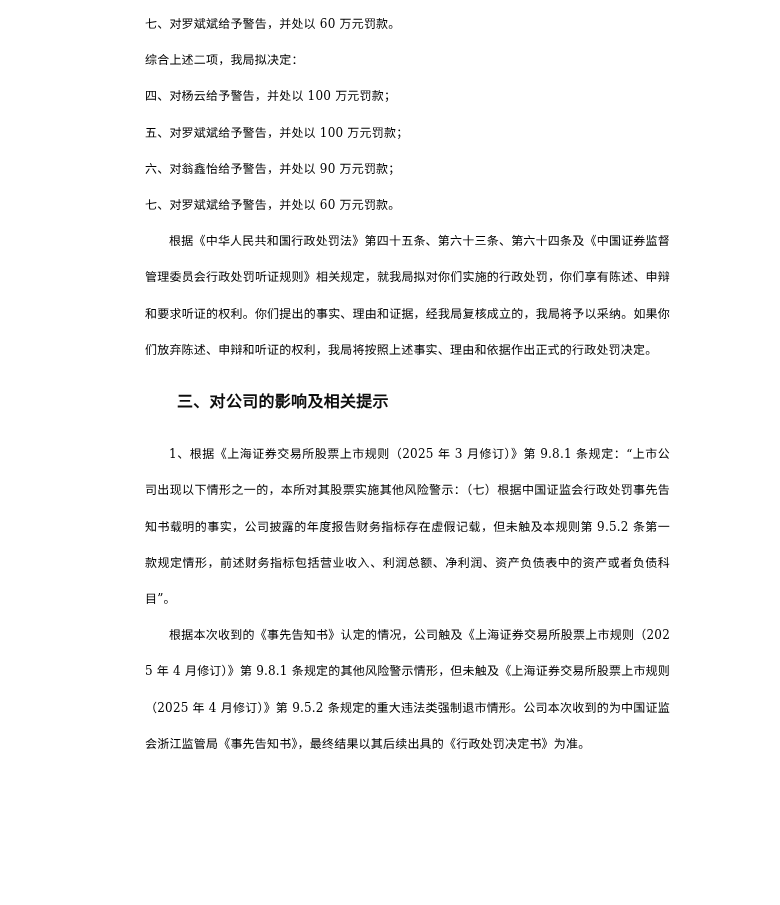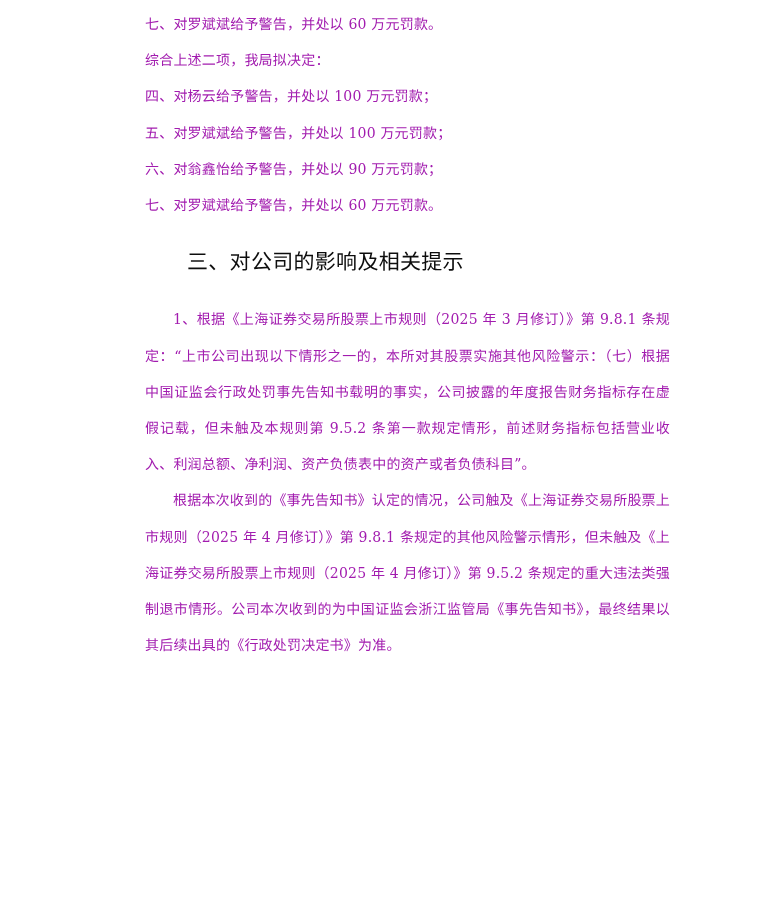--- a/index.html
+++ b/index.html
@@ -23,61 +23,62 @@
     background: #ffffff;
     box-sizing: border-box;
     padding: 6px 110px 0 145px;
   }
   .doc-body {
     width: 525px;
   }
   
   p.para {
     margin: 0 0 0 0;
-    font-size: 14px;
+    font-size: 12px;
     line-height: 36.2px;
     text-align: justify;
     text-justify: inter-ideograph;
     letter-spacing: 0.2px;
     word-break: break-all;
-    color: #a21caf;
+    color: #000000;
   }
   
   p.indent {
     text-indent: 2em;
   }
   
   p.listline {
     text-indent: 0;
   }
   
   p.heading {
-    font-weight: normal;
+    font-weight: bold;
     text-indent: 2em;
-    font-size: 21px;
+    font-size: 16px;
     line-height: 36.2px;
     letter-spacing: 0.3px;
     color: #0d0d0d;
   }
 </style>
 </head>
 <body>
 
 <div class="page">
   <div class="doc-body">
 
     <p class="para listline">七、对罗斌斌给予警告，并处以 60 万元罚款。</p>
 
     <p class="para listline">综合上述二项，我局拟决定：</p>
 
     <p class="para listline">四、对杨云给予警告，并处以 100 万元罚款；</p>
     <p class="para listline">五、对罗斌斌给予警告，并处以 100 万元罚款；</p>
     <p class="para listline">六、对翁鑫怡给予警告，并处以 90 万元罚款；</p>
     <p class="para listline">七、对罗斌斌给予警告，并处以 60 万元罚款。</p>
 
+    <p class="para indent">根据《中华人民共和国行政处罚法》第四十五条、第六十三条、第六十四条及《中国证券监督管理委员会行政处罚听证规则》相关规定，就我局拟对你们实施的行政处罚，你们享有陈述、申辩和要求听证的权利。你们提出的事实、理由和证据，经我局复核成立的，我局将予以采纳。如果你们放弃陈述、申辩和听证的权利，我局将按照上述事实、理由和依据作出正式的行政处罚决定。</p>
 
     <p class="heading">三、对公司的影响及相关提示</p>
 
     <p class="para indent">1、根据《上海证券交易所股票上市规则（2025 年 3 月修订）》第 9.8.1 条规定：“上市公司出现以下情形之一的，本所对其股票实施其他风险警示：（七）根据中国证监会行政处罚事先告知书载明的事实，公司披露的年度报告财务指标存在虚假记载，但未触及本规则第 9.5.2 条第一款规定情形，前述财务指标包括营业收入、利润总额、净利润、资产负债表中的资产或者负债科目”。</p>
 
     <p class="para indent">根据本次收到的《事先告知书》认定的情况，公司触及《上海证券交易所股票上市规则（2025 年 4 月修订）》第 9.8.1 条规定的其他风险警示情形，但未触及《上海证券交易所股票上市规则（2025 年 4 月修订）》第 9.5.2 条规定的重大违法类强制退市情形。公司本次收到的为中国证监会浙江监管局《事先告知书》，最终结果以其后续出具的《行政处罚决定书》为准。</p>
 
   </div>
 </div>
 

